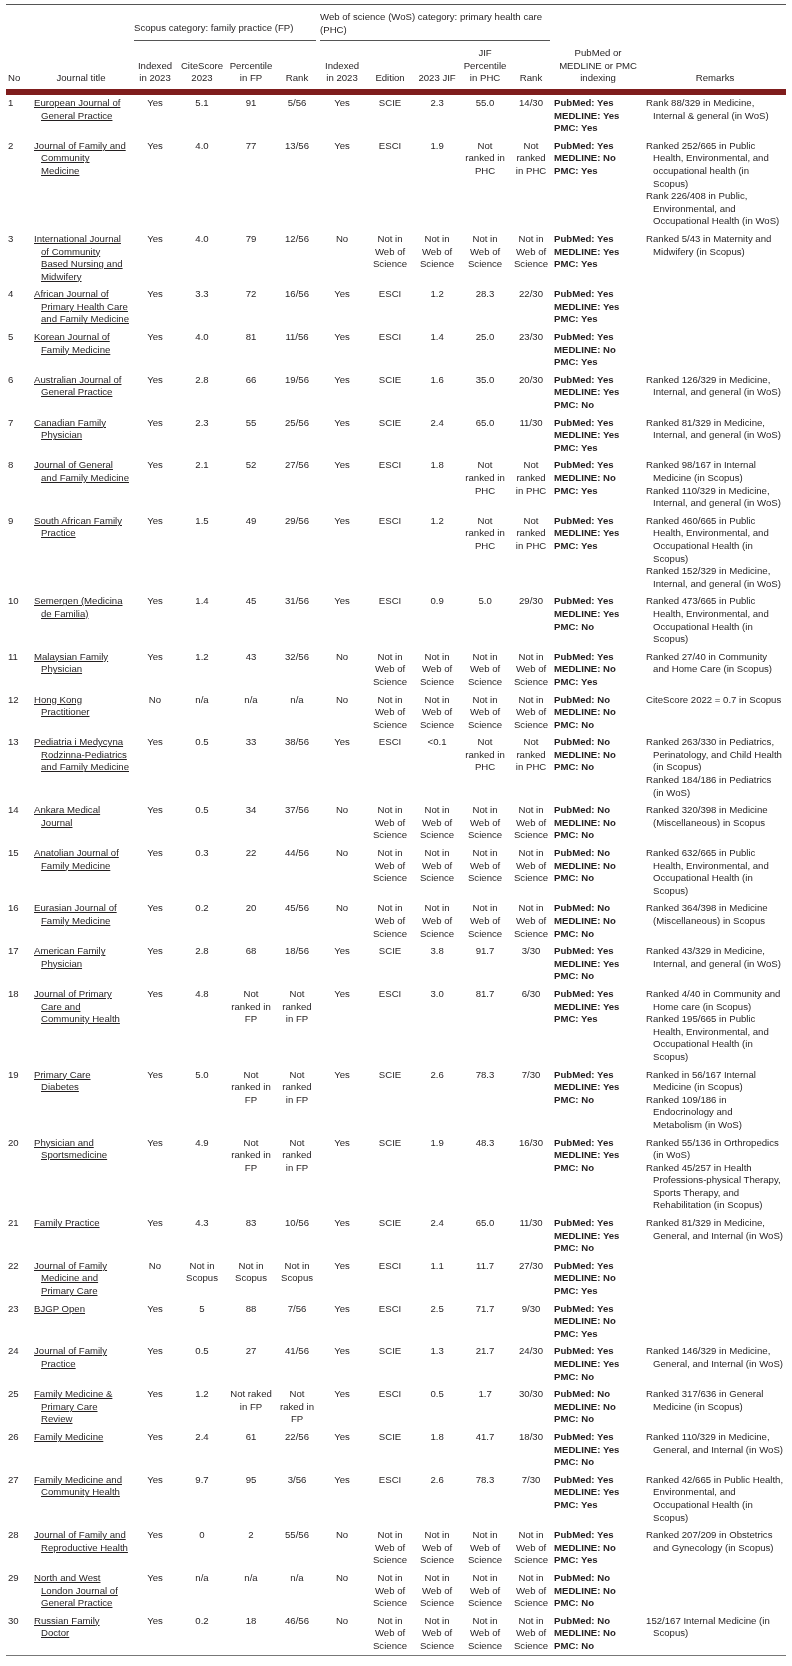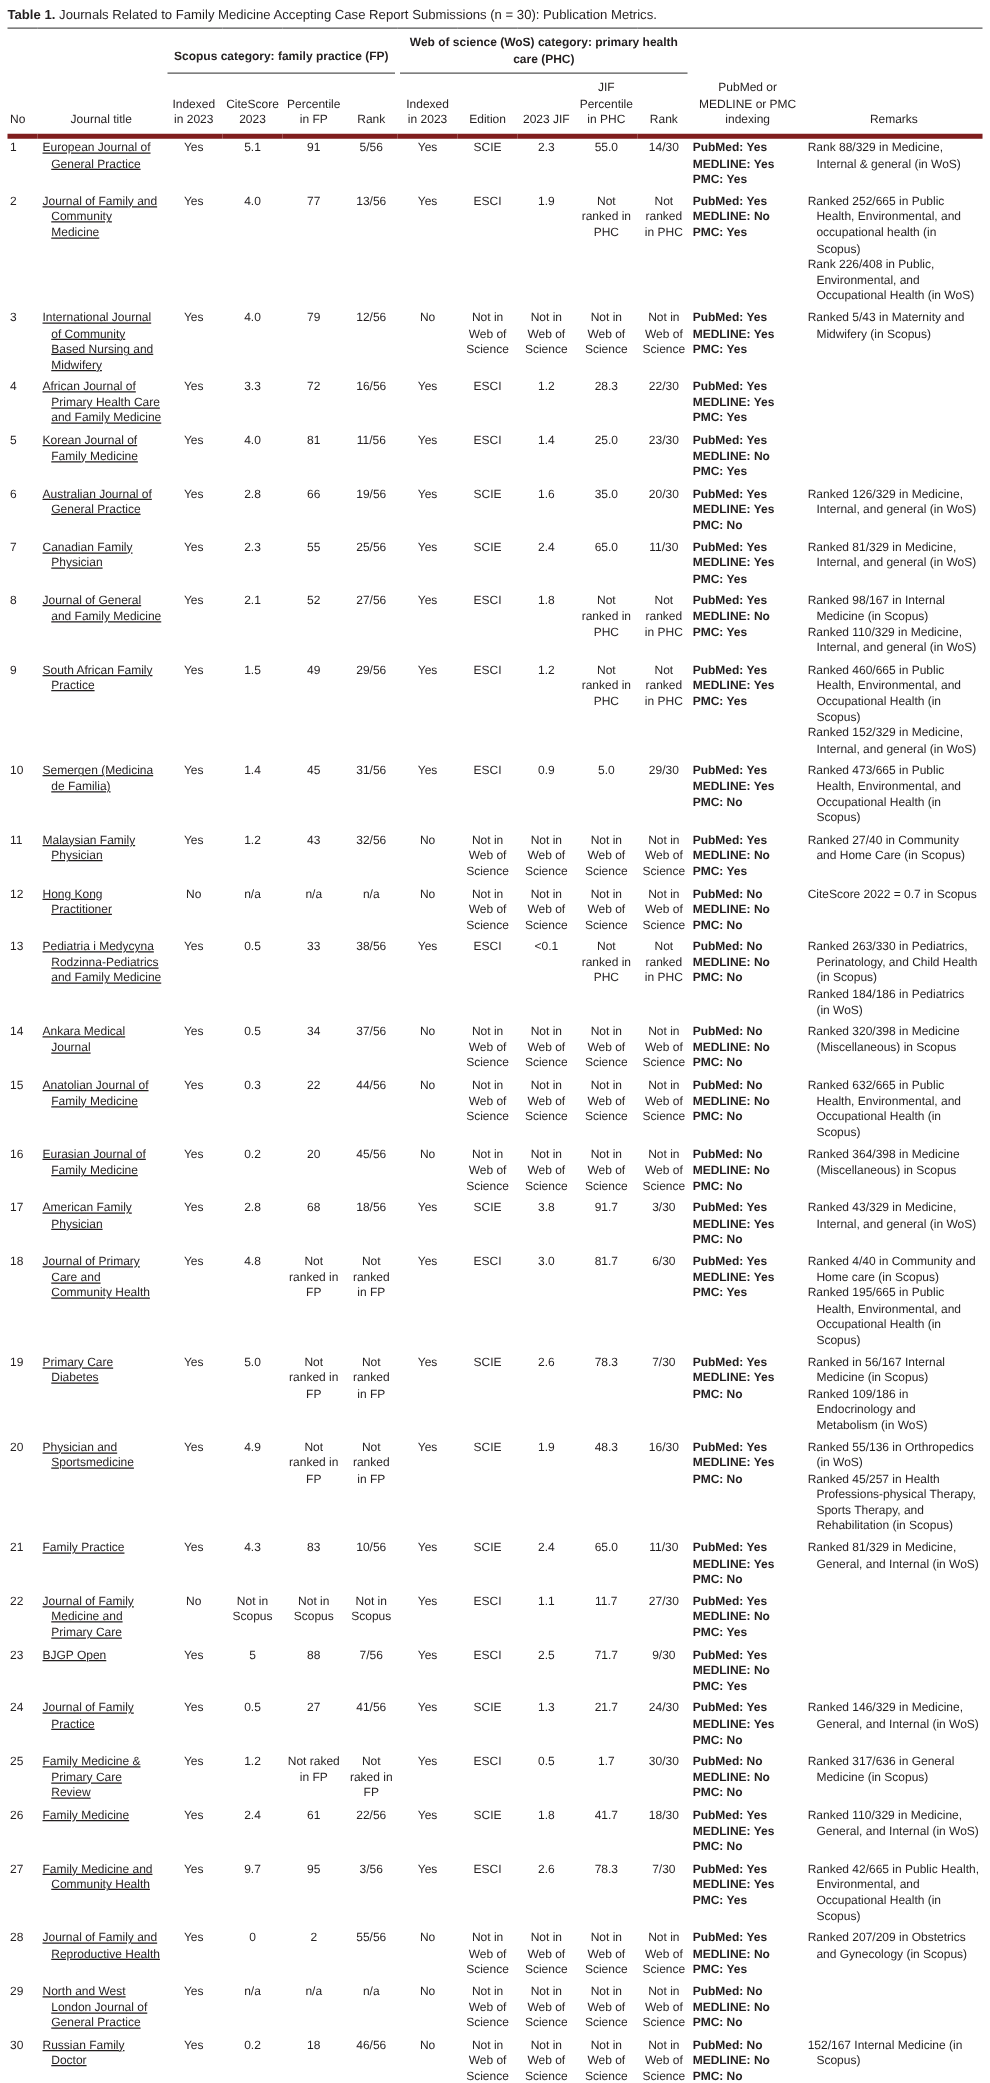--- a/index.html
+++ b/index.html
@@ -5,38 +5,34 @@
   html, body { margin: 0; padding: 0; background: #ffffff; }
   body { width: 792px; height: 1666px; overflow: hidden; font-family: "Liberation Sans", sans-serif; color: #231f20; }
   .wrap { padding: 4px 6px 0 6px; }
   .caption { font-size: 10.5px; margin: 2px 0 4px 0; }
   .caption b { font-weight: bold; }
   table { border-collapse: collapse; width: 780px; font-size: 9.6px; line-height: 12.6px; table-layout: fixed; }
   th { font-weight: normal; vertical-align: bottom; padding: 0 2px; }
   td { vertical-align: top; padding: 2px 2px 3px 2px; }
   .top-rule { border-top: 1px solid #555; }
   .bottom-rule td { border-bottom: 1.5px solid #777; }
-  .head-bottom th { border-bottom: 4px solid #7f1d1d; padding-bottom: 4px; margin-top: 44px; }
-  .group-h { text-align: center; padding-bottom: 6px; padding-top: 6px; font-weight: bold; }
+  .head-bottom th { border-bottom: 6px solid #7f1d1d; padding-bottom: 4px; margin-top: 44px; }
+  .group-h { text-align: left; padding-bottom: 6px; padding-top: 6px; }
   .group-line { border-bottom: 1px solid #555; }
   .c { text-align: center; }
   .l { text-align: left; }
   .title-cell { padding-left: 4px; text-decoration: underline; }
   .title-cell span { display: block; text-indent: -7px; padding-left: 7px; }
   .ml { white-space: pre-line; font-weight: bold; }
   .rem p { margin: 0; text-indent: -7px; padding-left: 7px; }
 </style>
 </head>
 <body>
 
 <div class="wrap">
-  <div class="caption">
-    <b>Table 1.</b>
-    <span>Journals Related to Family Medicine Accepting Case Report Submissions (n = 30): Publication Metrics.</span>
-  </div>
 
   <table>
     <colgroup>
       <col style="width:24px">
         <col style="width:102px">
         <col style="width:46px">
         <col style="width:48px">
         <col style="width:50px">
         <col style="width:42px">
       <col style="width:48px">

